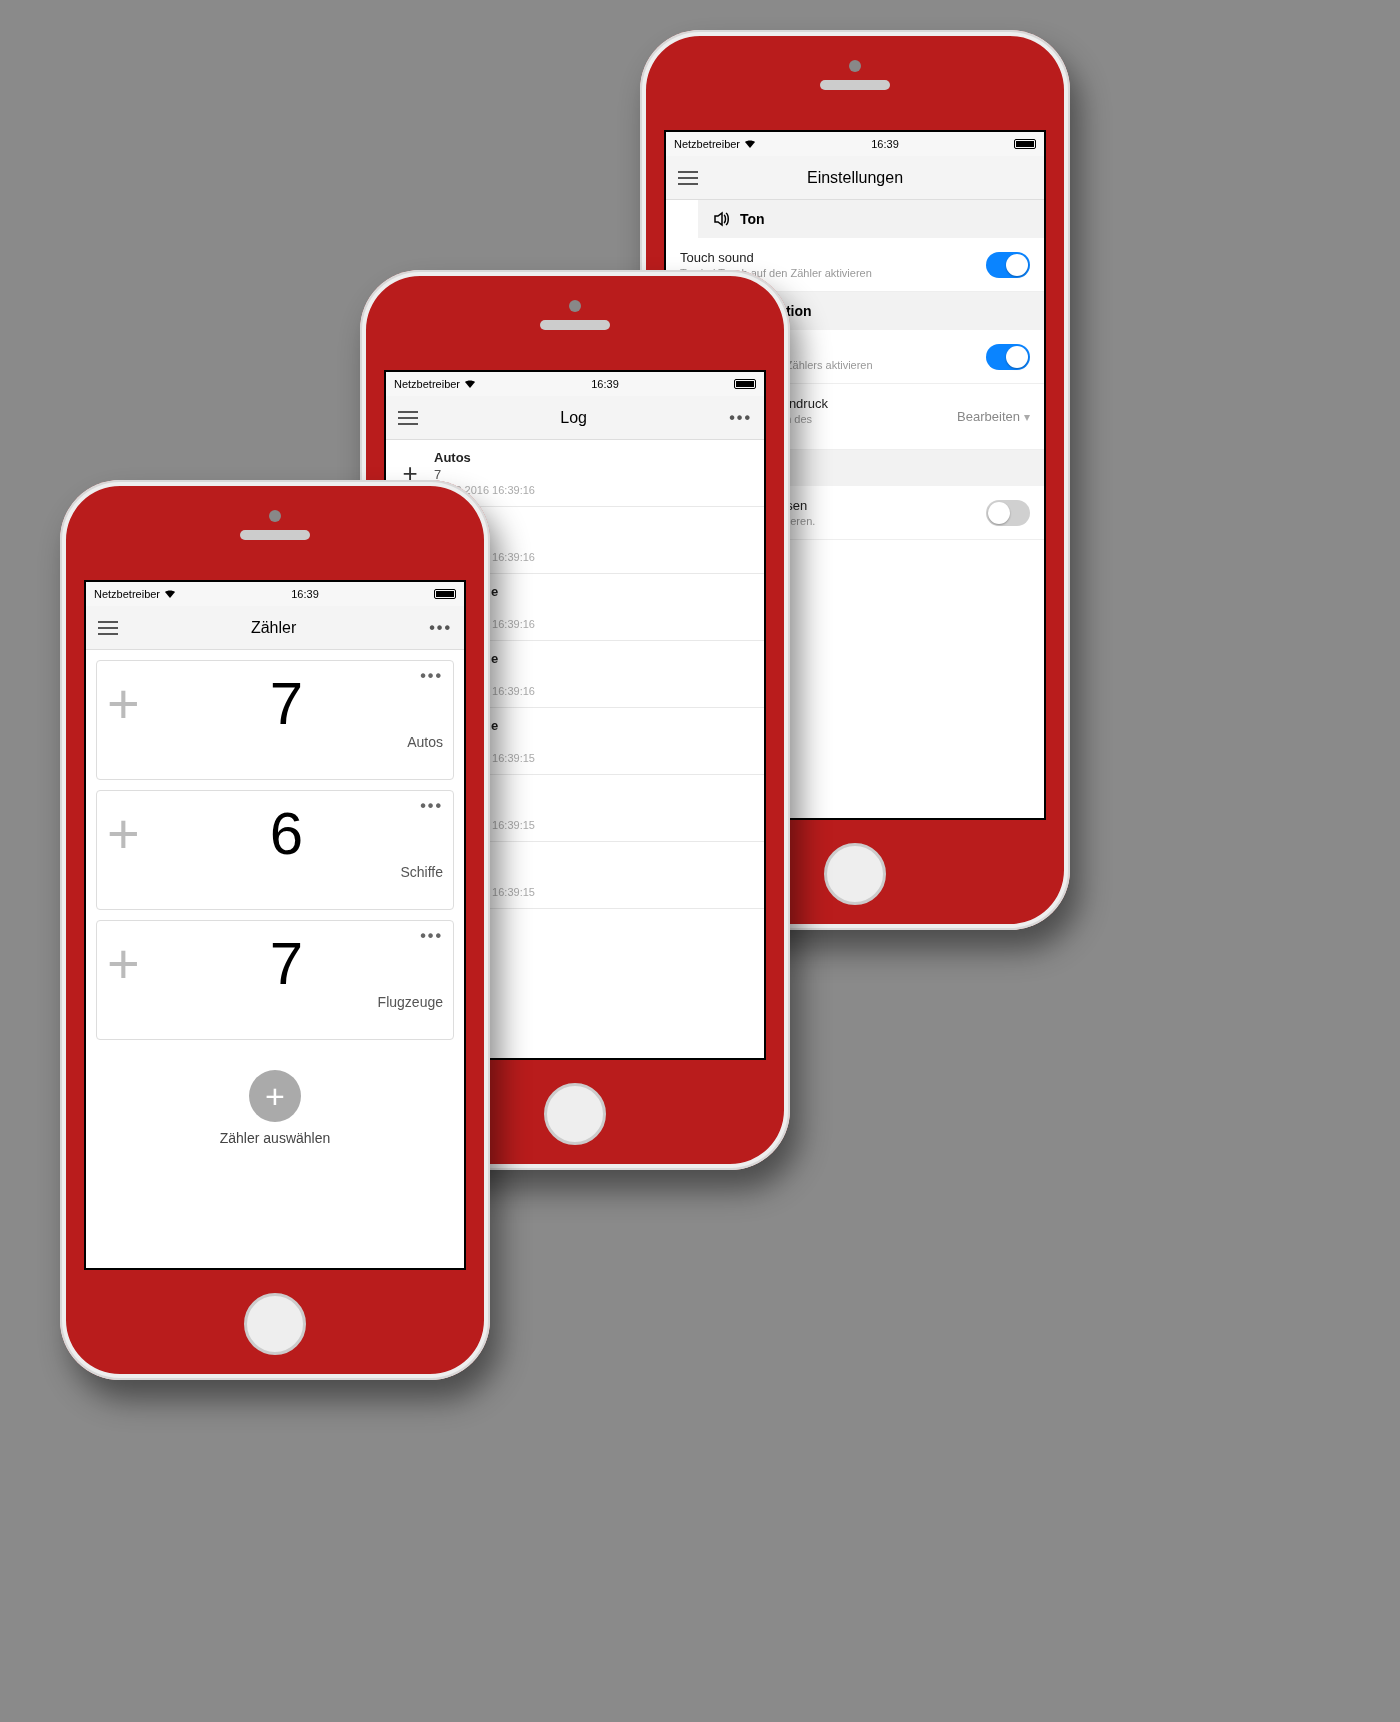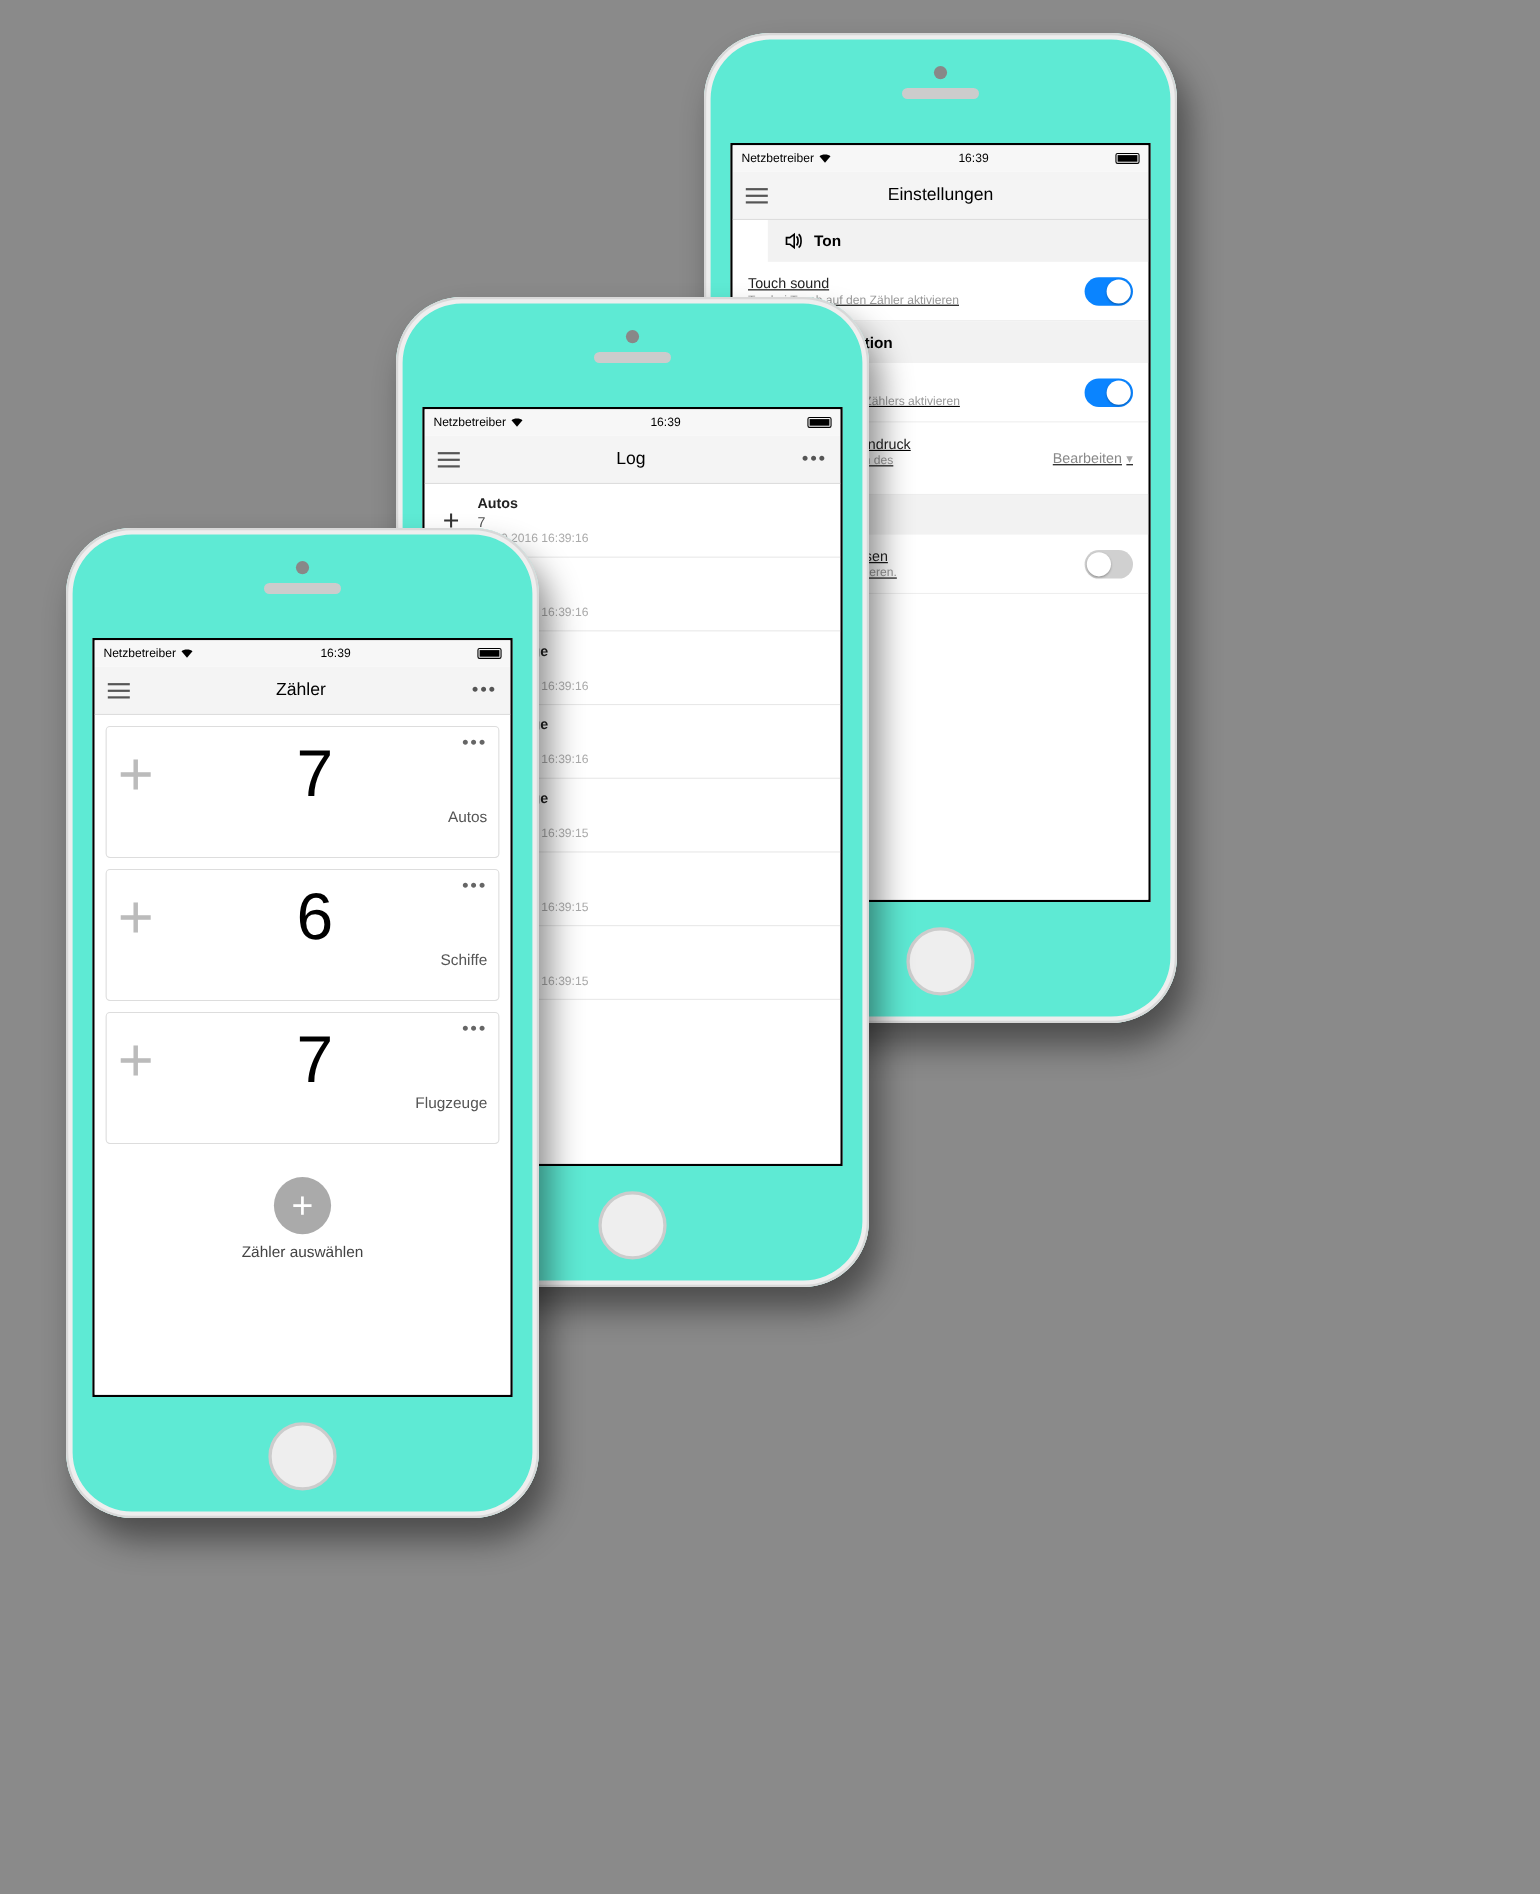--- a/index.html
+++ b/index.html
@@ -7,21 +7,21 @@
     background: #8a8a8a;
     font-family: -apple-system, "Helvetica Neue", Arial, sans-serif;
     width: 1400px; height: 1722px;
     position: relative;
     overflow: hidden;
   }
   .phone {
     position: absolute;
     width: 430px;
     height: 900px;
-    background: #5eead4;
+    background: #b91c1c;
     border-radius: 60px;
     box-shadow: 0 0 0 2px #d8d8d8 inset, 0 0 0 6px #eee inset, 10px 20px 30px rgba(0,0,0,0.45);
     padding: 100px 24px 110px 24px;
   }
   .phone .speaker {
     position: absolute; top: 50px; left: 50%; transform: translateX(-50%);
     width: 70px; height: 10px; background: #ccc; border-radius: 6px;
   }
   .phone .cam {
     position: absolute; top: 30px; left: 50%; transform: translateX(-50%);
@@ -91,21 +91,21 @@
   .log-val { font-size:13px; color:#555; margin:2px 0;}
   .log-ts { font-size:11px; color:#aaa;}
 
   
   .section-header {
     background:#f2f2f2; padding: 10px 14px; display:flex; align-items:center; gap:10px;
     font-weight:600; font-size:14px;margin-left:32px;
   }
   .setting-row {
     padding: 12px 14px; border-bottom:1px solid #eee;
-    display:flex; align-items:center; justify-content:center; gap:26px;text-decoration:underline;
+    display:flex; align-items:center; justify-content:center; gap:26px;
   }
   .setting-text { flex:1;}
   .setting-title { font-size:13px; font-weight:500; color:#222;}
   .setting-sub { font-size:11px; color:#999; margin-top:2px;}
   .toggle {
     width:44px; height:26px; border-radius:13px; background:#d0d0d0; position:relative;
   }
   .toggle.on { background:#0a84ff;}
   .toggle::after {
     content:""; position:absolute; width:22px; height:22px; border-radius:50%;

